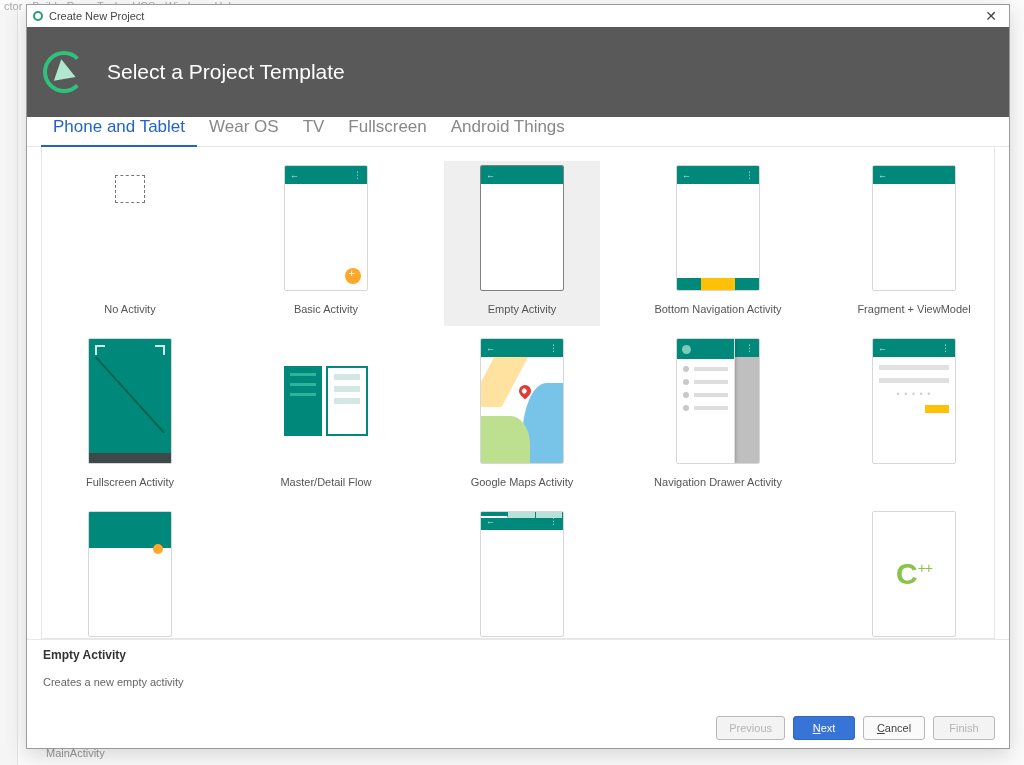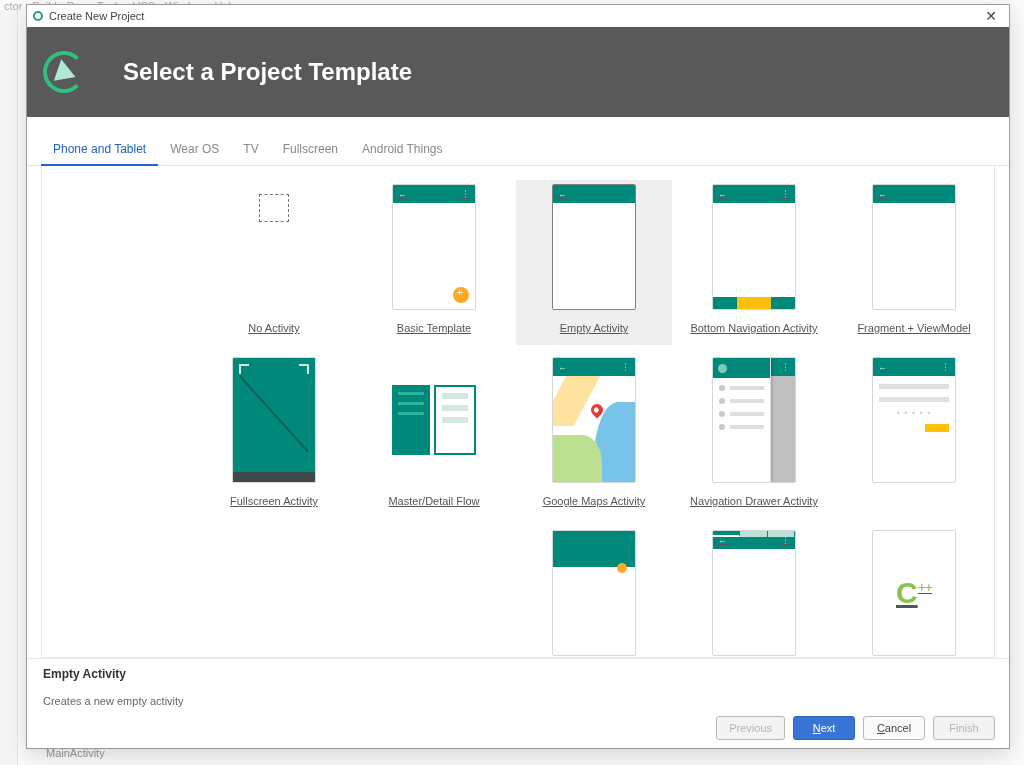--- a/index.html
+++ b/index.html
@@ -11,28 +11,28 @@
   .bg-ide .bottomtab { position:absolute; bottom:6px; left:46px; font-size:11px; color:#6d6d6d; opacity:.7;}
   
   .modal { position:absolute; top:4px; left:26px; width:984px; height:745px; background:#fff; border:1px solid #9b9b9b; box-shadow:0 6px 20px rgba(0,0,0,.15);}
   .titlebar { height:22px; display:flex; align-items:center; padding:0 6px; font-size:11px; color:#444;}
   .titlebar .as-dot { width:10px; height:10px; border-radius:50%; border:2px solid #2a9d74; margin-right:6px;}
   .titlebar .close { margin-left:auto; font-size:14px; color:#444; cursor:pointer; padding:0 6px;}
   .banner { background:#595959; height:90px; display:flex; align-items:center; gap:22px; padding-left:16px;}
   .banner .logo { width:42px; height:42px; position:relative;}
   .banner .logo .ring { position:absolute; inset:0; border:4px solid #2ec27e; border-radius:50%; border-right-color:transparent;}
   .banner .logo .tri { position:absolute; left:9px; top:8px; width:0;height:0; border-left:11px solid transparent; border-right:11px solid transparent; border-bottom:20px solid #b0e7d0; transform:rotate(-10deg);}
-  .banner h1 { color:#fff; font-weight:700; font-size:24px; margin:16px;}
+  .banner h1 { color:#fff; font-weight:400; font-size:21px; margin:0;}
   
   .tabs { display:flex; gap:0; padding:0 14px; border-bottom:1px solid #e6e6e6; background:#fff;}
-  .tab { padding:25px 12px 8px; font-size:12px; color:#888; cursor:pointer;}
+  .tab { padding:0 12px 8px; font-size:17px; color:#888; cursor:pointer;}
   .tab.active { color:#2264c7; border-bottom:2px solid #2264c7; margin-bottom:-1px;}
   
   .gallery-wrap { height:492px; overflow:hidden; padding:14px 0 0; border-left:1px solid #e6e6e6; border-right:1px solid #e6e6e6; border-bottom:1px solid #e6e6e6; margin:0 14px;}
-  .gallery { display:flex; flex-wrap:wrap; gap:0; justify-content:flex-end; padding:0 0 0 8px;text-decoration:underline;}
+  .gallery { display:flex; flex-wrap:wrap; gap:0; justify-content:space-between; padding:0 0 0 8px;}
   .card { width:156px; margin:0 2px 8px; text-align:center; cursor:pointer;}
   .thumb { width:84px; height:126px; margin:4px auto 8px; background:#fff; border:1px solid #d7d7d7; border-radius:2px; position:relative; overflow:hidden;}
   .card.sel { background:#efefef;}
   .card.sel .thumb { border-color:#808080;}
   .card .lbl { font-size:11px; color:#555; padding:4px 2px 10px; line-height:1.2;}
   .appbar { height:18px; background:#00897b; display:flex; align-items:center; padding:0 5px; color:#bfe6df; font-size:9px;}
   .appbar .back::before{content:"←";}
   .appbar .overflow { margin-left:auto;}
   .appbar .overflow::before{content:"⋮";}
   
@@ -143,21 +143,21 @@
     </div>
 
     <div class="card">
       <div class="thumb">
             <div class="appbar">
               <span class="back"></span>
               <span class="overflow"></span>
             </div>
             <div class="fab"></div>
           </div>
-      <div class="lbl">Basic Template</div>
+      <div class="lbl">Basic Activity</div>
     </div>
 
     <div class="card sel">
       <div class="thumb">
             <div class="appbar">
               <span class="back"></span>
             </div>
           </div>
       <div class="lbl">Empty Activity</div>
     </div>

